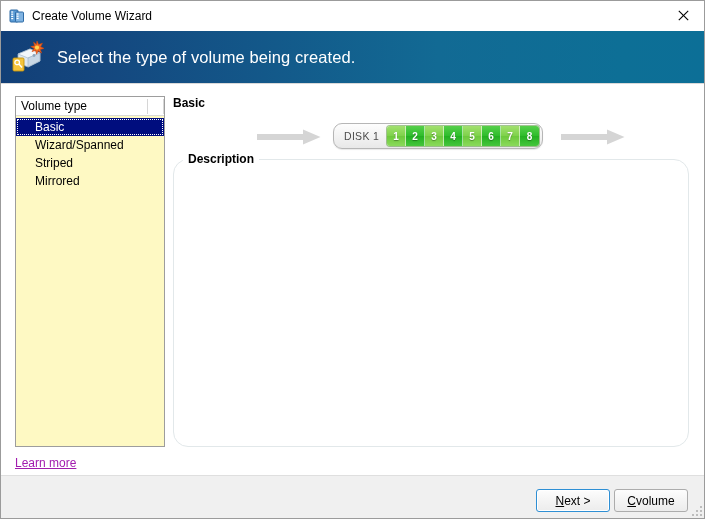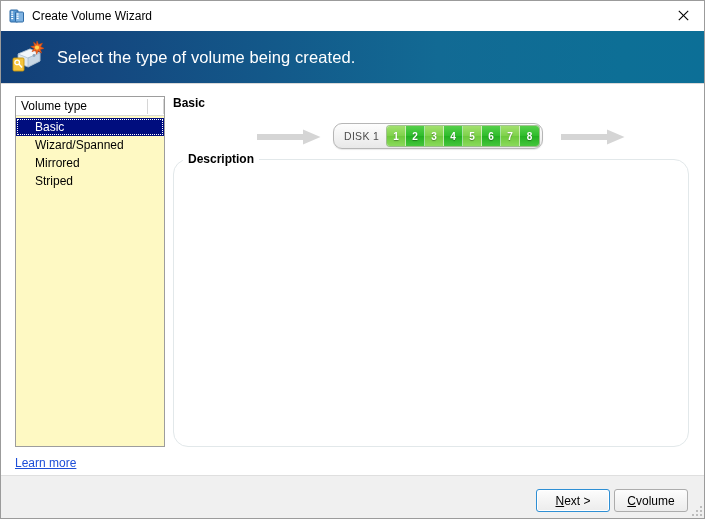--- a/index.html
+++ b/index.html
@@ -273,21 +273,21 @@
   .learn-more-row {
     position: absolute;
     left: 0; top: 455px;
     width: 705px;
     height: 18px;
   }
   .learn-more {
     position: absolute;
     left: 14px; top: 0;
     font-size: 12px;
-    color: #1d4ed8;
+    color: #a21caf;
     cursor: pointer;
     white-space: nowrap;
   }
 
   
   .footer {
     position: absolute;
     left: 0; top: 474px;
     width: 705px;
     height: 45px;
@@ -391,22 +391,22 @@
 
     <div class="listbox">
       <div class="list-header">
         <span class="list-header-label">Volume type</span>
         <span class="list-header-sep"></span>
         <span class="list-header-sep2"></span>
       </div>
       <div class="list-body">
         <div class="list-item selected">Basic</div>
         <div class="list-item">Wizard/Spanned</div>
+        <div class="list-item">Striped</div>
         <div class="list-item">Mirrored</div>
-        <div class="list-item">Striped</div>
       </div>
     </div>
 
     <div class="right-panel">
       <div class="section-title">Basic</div>
 
       <div class="diagram">
         <span class="arrow arrow-left">
           <svg width="64" height="16" viewBox="0 0 64 16">
             <path d="M0 5 L46 5 L46 0.5 L63.5 8 L46 15.5 L46 11 L0 11 Z" fill="#d5d5d5"></path>

